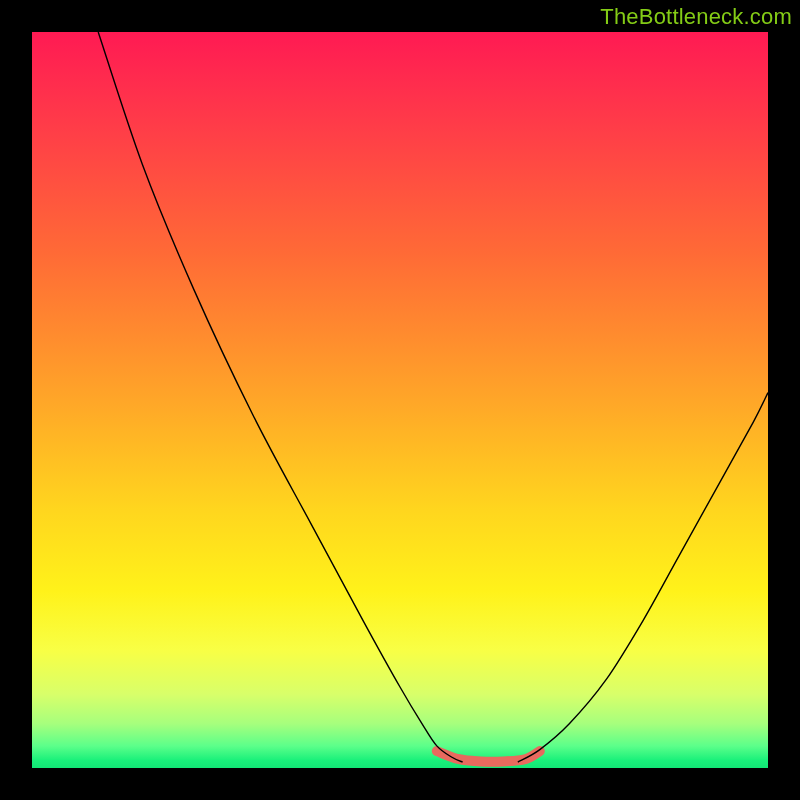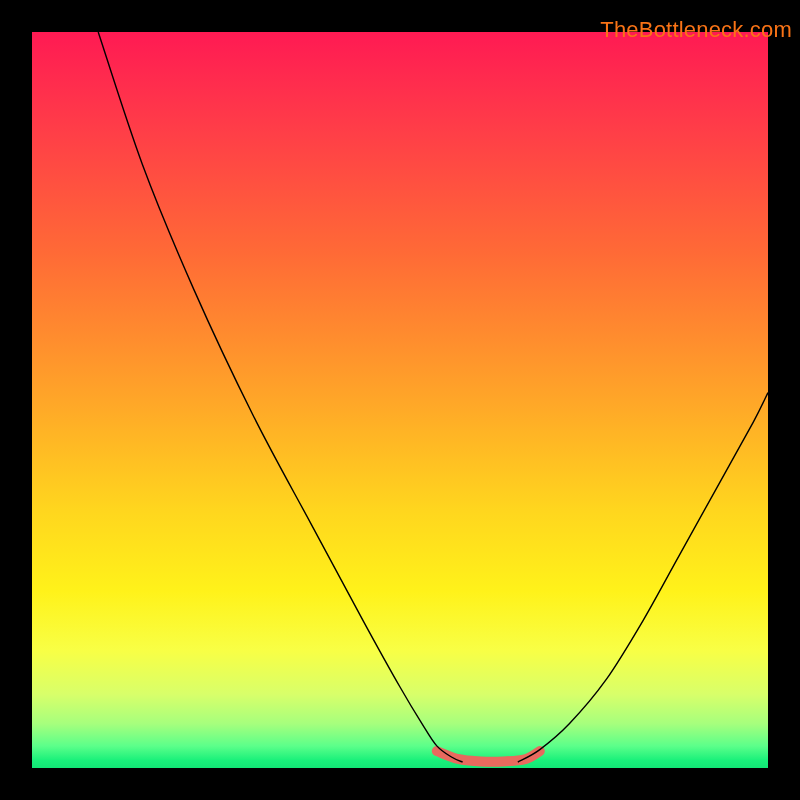--- a/index.html
+++ b/index.html
@@ -35,23 +35,23 @@
       #f8ff45 84%,
       #d8ff6a 90%,
       #a6ff7d 94%,
       #5cff8a 97%,
       #18f07a 99%,
       #12e676 100%
     );
   }
   .watermark {
     position: absolute;
-    top: 17px;
+    top: 4px;
     right: 8px;
-    color: #f97316;
+    color: #84cc16;
     font-size: 22px;
     font-weight: 400;
     letter-spacing: 0.2px;
     user-select: none;
     pointer-events: none;
   }
   svg.curve {
     position: absolute;
     left: 0;
     top: 0;

